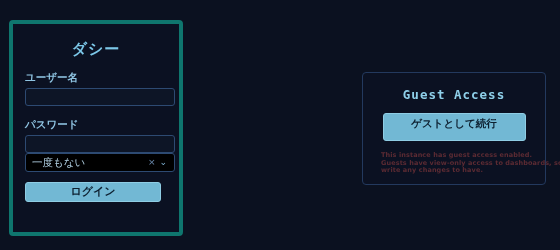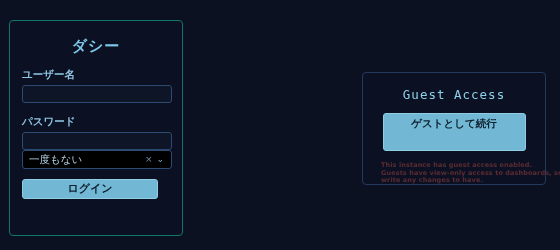--- a/index.html
+++ b/index.html
@@ -17,21 +17,21 @@
   }
 
   
   #login-panel {
     position: absolute;
     left: 9px;
     top: 20px;
     width: 174px;
     height: 216px;
     box-sizing: border-box;
-    border: 1px solid #0f766e;
+    border: 4px solid #0f766e;
     border-radius: 4px;
     background: #0b1122;
     padding: 0 12px;
   }
 
   #login-title {
     text-align: center;
     color: #7cc7e8;
     font-size: 15px;
     font-weight: bold;
@@ -130,27 +130,28 @@
   }
 
   #guest-title {
     text-align: center;
     color: #8fd0ea;
     font-size: 12.5px;
     letter-spacing: 1px;
     margin-top: 14px;
     margin-bottom: 0;
     font-family: "DejaVu Sans Mono", "Liberation Mono", monospace;
+    font-weight: bold;
   }
 
   #guest-button {
     box-sizing: border-box;
     display: block;
     width: 143px;
-    height: 38px;
+    height: 28px;
     margin: 11px auto 0 auto;
     background: #72b8d4;
     border: 1px solid #8fcde4;
     border-radius: 3px;
     color: #0d2030;
     font-size: 10.5px;
     font-weight: bold;
     cursor: pointer;
     text-align: center;
     line-height: 18px;

